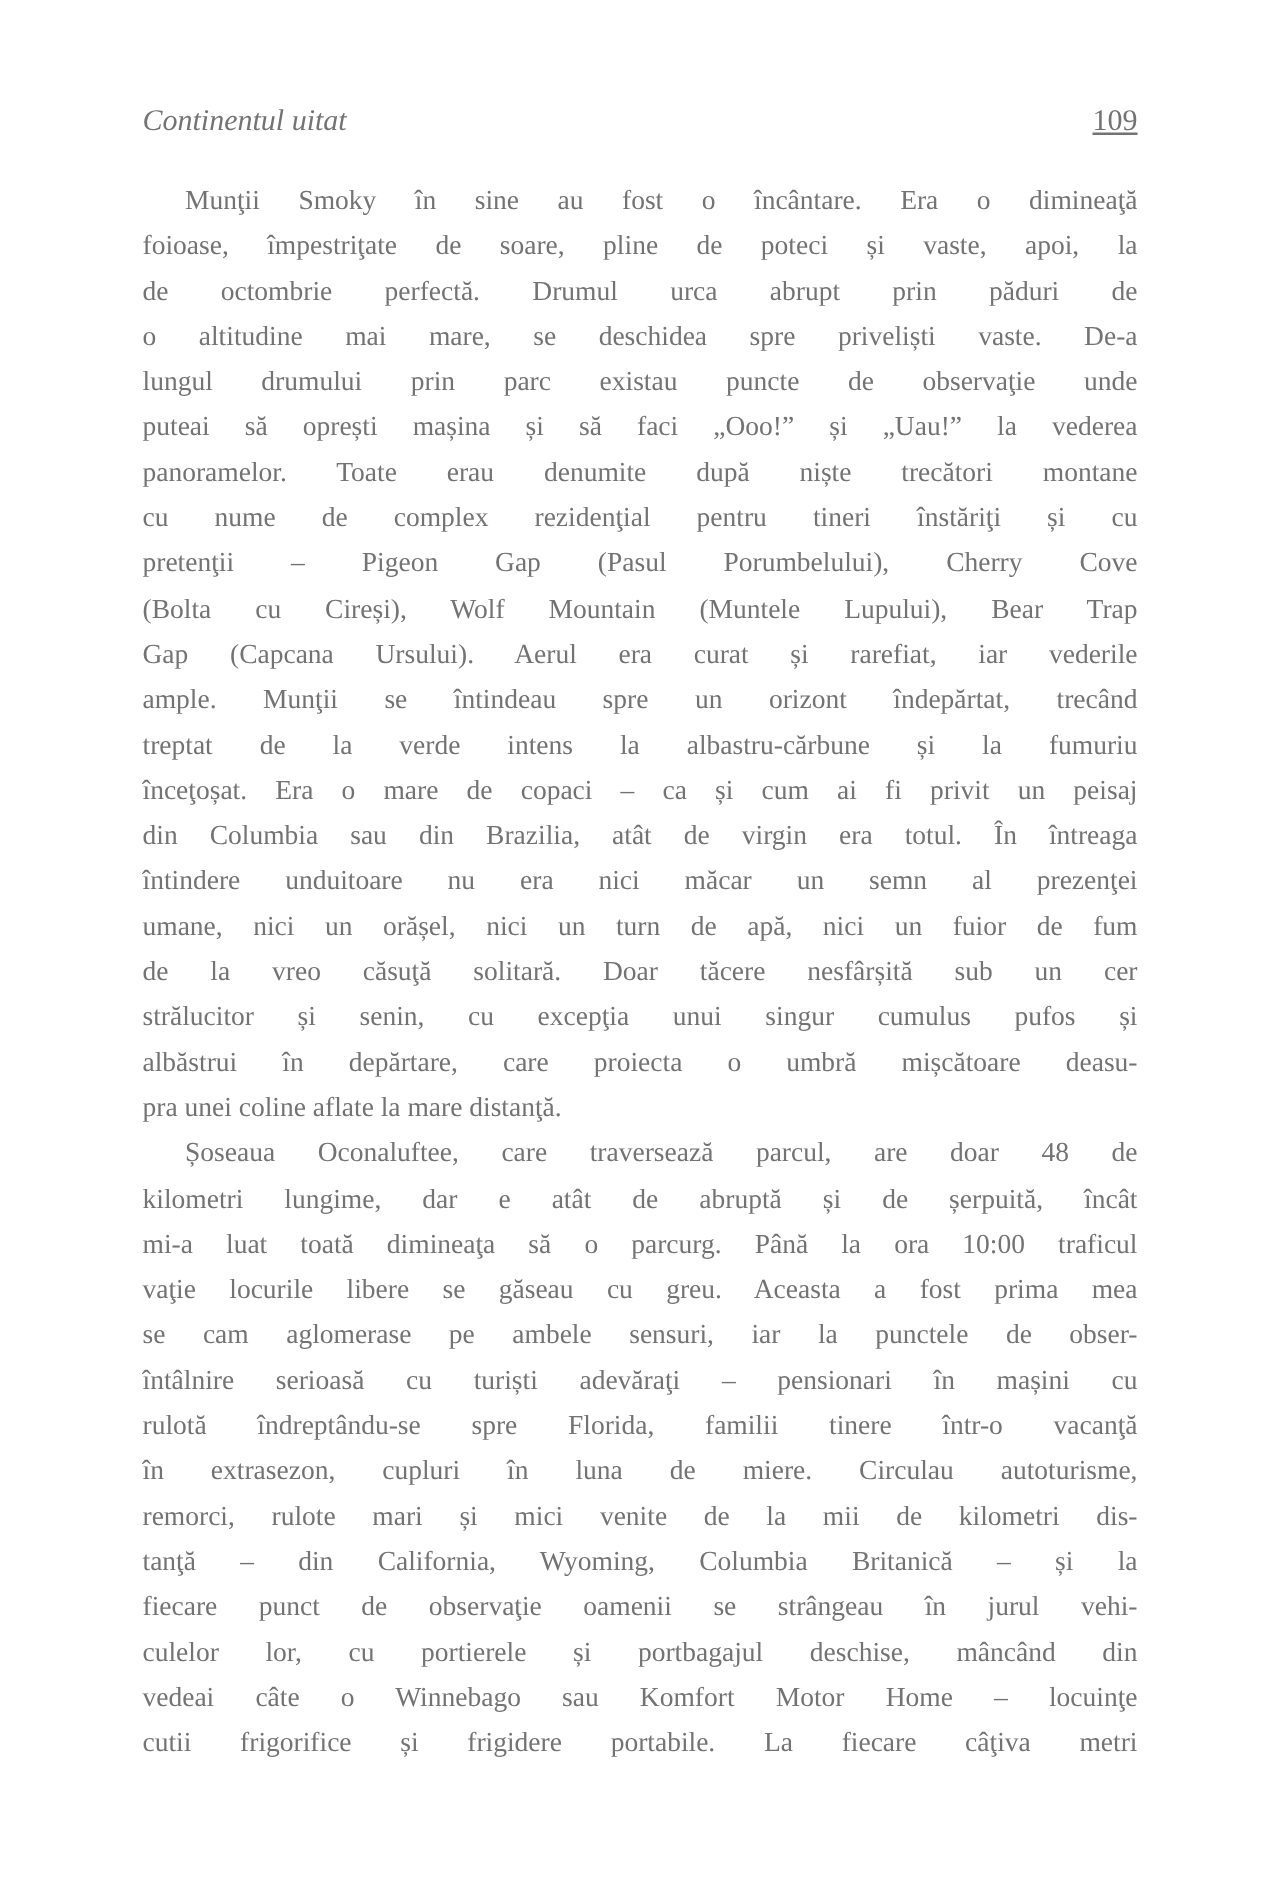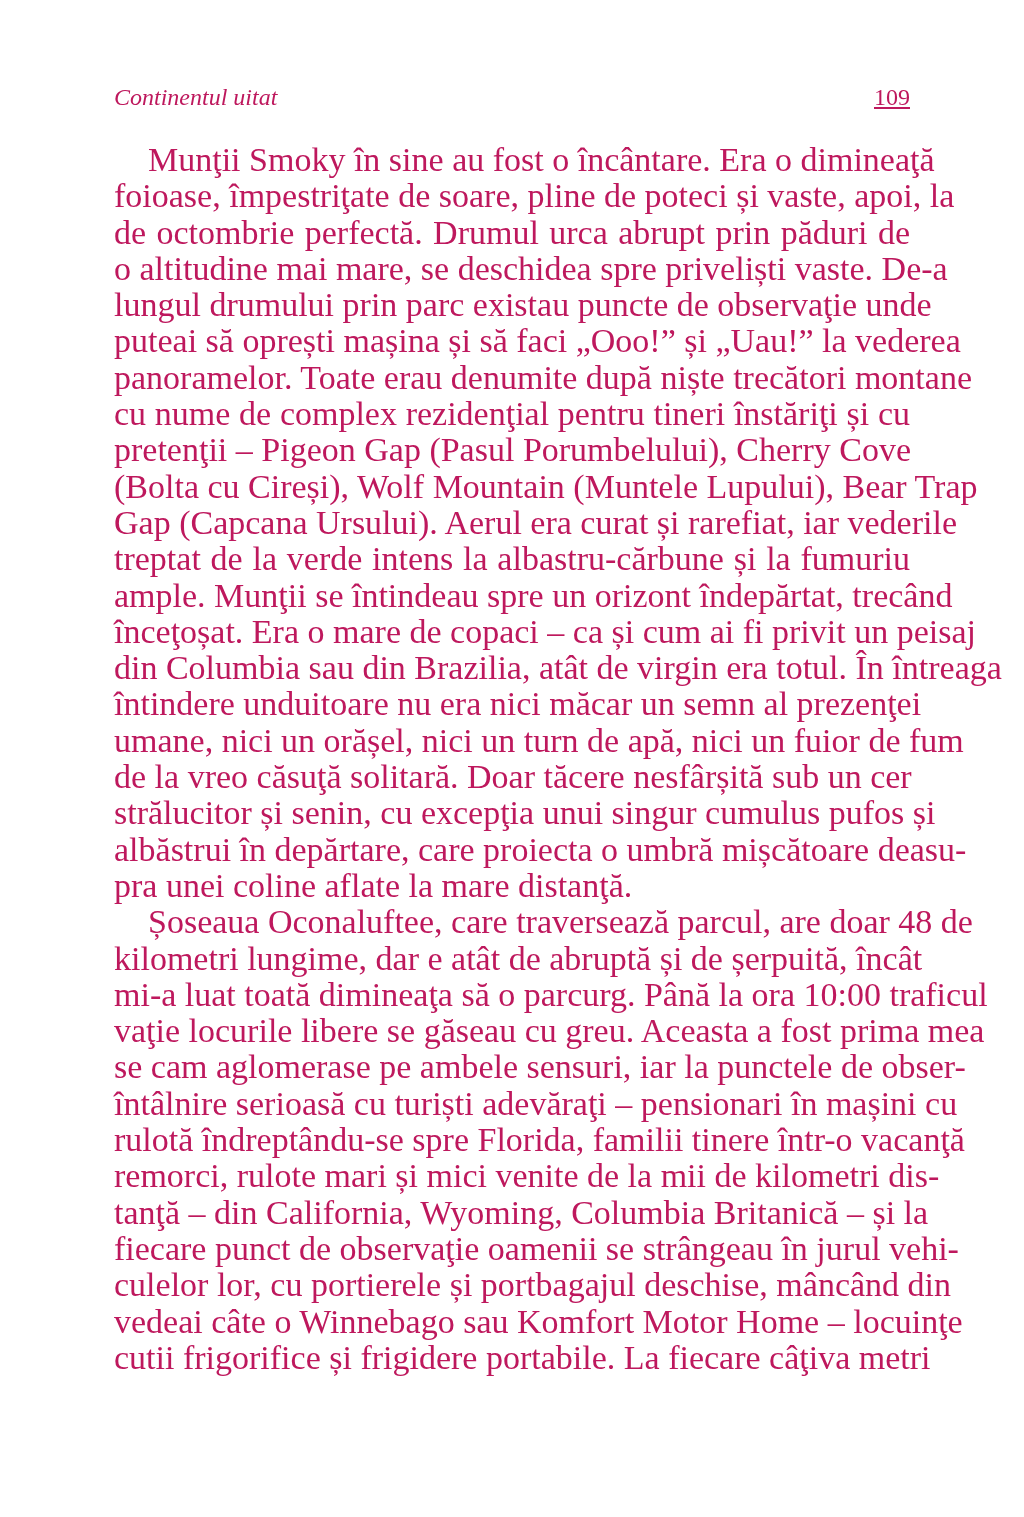--- a/index.html
+++ b/index.html
@@ -1,22 +1,22 @@
 <!DOCTYPE html>
 <html><head>
 <meta charset="utf-8">
 <style>
   html, body { margin: 0; padding: 0; background: #ffffff; }
   body { width: 1024px; height: 1517px; position: relative; overflow: hidden; }
-  .page { position: absolute; left: 114px; top: 84px; width: 796px; color: #be185d; font-family: "Liberation Serif", "DejaVu Serif", serif; }
+  .page { position: absolute; left: 114px; top: 84px; width: 796px; color: #737373; font-family: "Liberation Serif", "DejaVu Serif", serif; }
   .running-head { display: flex; justify-content: space-between; align-items: baseline; height: 40px; font-size: 24px; }
   .running-title { font-style: italic; }
   .page-number { font-style: normal; text-decoration: underline; }
   .body-text { margin-top: 18px; }
-  .line { display: block; font-size: 34px; line-height: 36.3px; height: 36.3px; white-space: nowrap; text-align: justify; text-align-last: justify; }
+  .line { display: block; font-size: 22px; line-height: 36.3px; height: 36.3px; white-space: nowrap; text-align: justify; text-align-last: justify; }
   .line.indent { text-indent: 34px; }
   .line.last { text-align-last: left; }
 </style>
 </head>
 <body>
 
 <div class="page">
   <div class="running-head">
     <span class="running-title">Continentul uitat</span>
     <span class="page-number">109</span>
@@ -28,39 +28,40 @@
       <span class="line">foioase, împestriţate de soare, pline de poteci și vaste, apoi, la</span>
       <span class="line">de octombrie perfectă. Drumul urca abrupt prin păduri de</span>
       <span class="line">o altitudine mai mare, se deschidea spre priveliști vaste. De-a</span>
       <span class="line">lungul drumului prin parc existau puncte de observaţie unde</span>
       <span class="line">puteai să oprești mașina și să faci „Ooo!” și „Uau!” la vederea</span>
       <span class="line">panoramelor. Toate erau denumite după niște trecători montane</span>
       <span class="line">cu nume de complex rezidenţial pentru tineri înstăriţi și cu</span>
       <span class="line">pretenţii – Pigeon Gap (Pasul Porumbelului), Cherry Cove</span>
       <span class="line">(Bolta cu Cireși), Wolf Mountain (Muntele Lupului), Bear Trap</span>
       <span class="line">Gap (Capcana Ursului). Aerul era curat și rarefiat, iar vederile</span>
+      <span class="line">ample. Munţii se întindeau spre un orizont îndepărtat, trecând</span>
       <span class="line">treptat de la verde intens la albastru-cărbune și la fumuriu</span>
-      <span class="line">ample. Munţii se întindeau spre un orizont îndepărtat, trecând</span>
       <span class="line">înceţoșat. Era o mare de copaci – ca și cum ai fi privit un peisaj</span>
       <span class="line">din Columbia sau din Brazilia, atât de virgin era totul. În întreaga</span>
       <span class="line">întindere unduitoare nu era nici măcar un semn al prezenţei</span>
       <span class="line">umane, nici un orășel, nici un turn de apă, nici un fuior de fum</span>
       <span class="line">de la vreo căsuţă solitară. Doar tăcere nesfârșită sub un cer</span>
       <span class="line">strălucitor și senin, cu excepţia unui singur cumulus pufos și</span>
       <span class="line">albăstrui în depărtare, care proiecta o umbră mișcătoare deasu-</span>
       <span class="line last">pra unei coline aflate la mare distanţă.</span>
     </div>
     <div>
       <span class="line indent">Șoseaua Oconaluftee, care traversează parcul, are doar 48 de</span>
       <span class="line">kilometri lungime, dar e atât de abruptă și de șerpuită, încât</span>
       <span class="line">mi-a luat toată dimineaţa să o parcurg. Până la ora 10:00 traficul</span>
       <span class="line">vaţie locurile libere se găseau cu greu. Aceasta a fost prima mea</span>
       <span class="line">se cam aglomerase pe ambele sensuri, iar la punctele de obser-</span>
       <span class="line">întâlnire serioasă cu turiști adevăraţi – pensionari în mașini cu</span>
       <span class="line">rulotă îndreptându-se spre Florida, familii tinere într-o vacanţă</span>
+      <span class="line">în extrasezon, cupluri în luna de miere. Circulau autoturisme,</span>
       <span class="line">remorci, rulote mari și mici venite de la mii de kilometri dis-</span>
       <span class="line">tanţă – din California, Wyoming, Columbia Britanică – și la</span>
       <span class="line">fiecare punct de observaţie oamenii se strângeau în jurul vehi-</span>
       <span class="line">culelor lor, cu portierele și portbagajul deschise, mâncând din</span>
       <span class="line">vedeai câte o Winnebago sau Komfort Motor Home – locuinţe</span>
       <span class="line">cutii frigorifice și frigidere portabile. La fiecare câţiva metri</span>
     </div>
   </div>
 </div>
 

